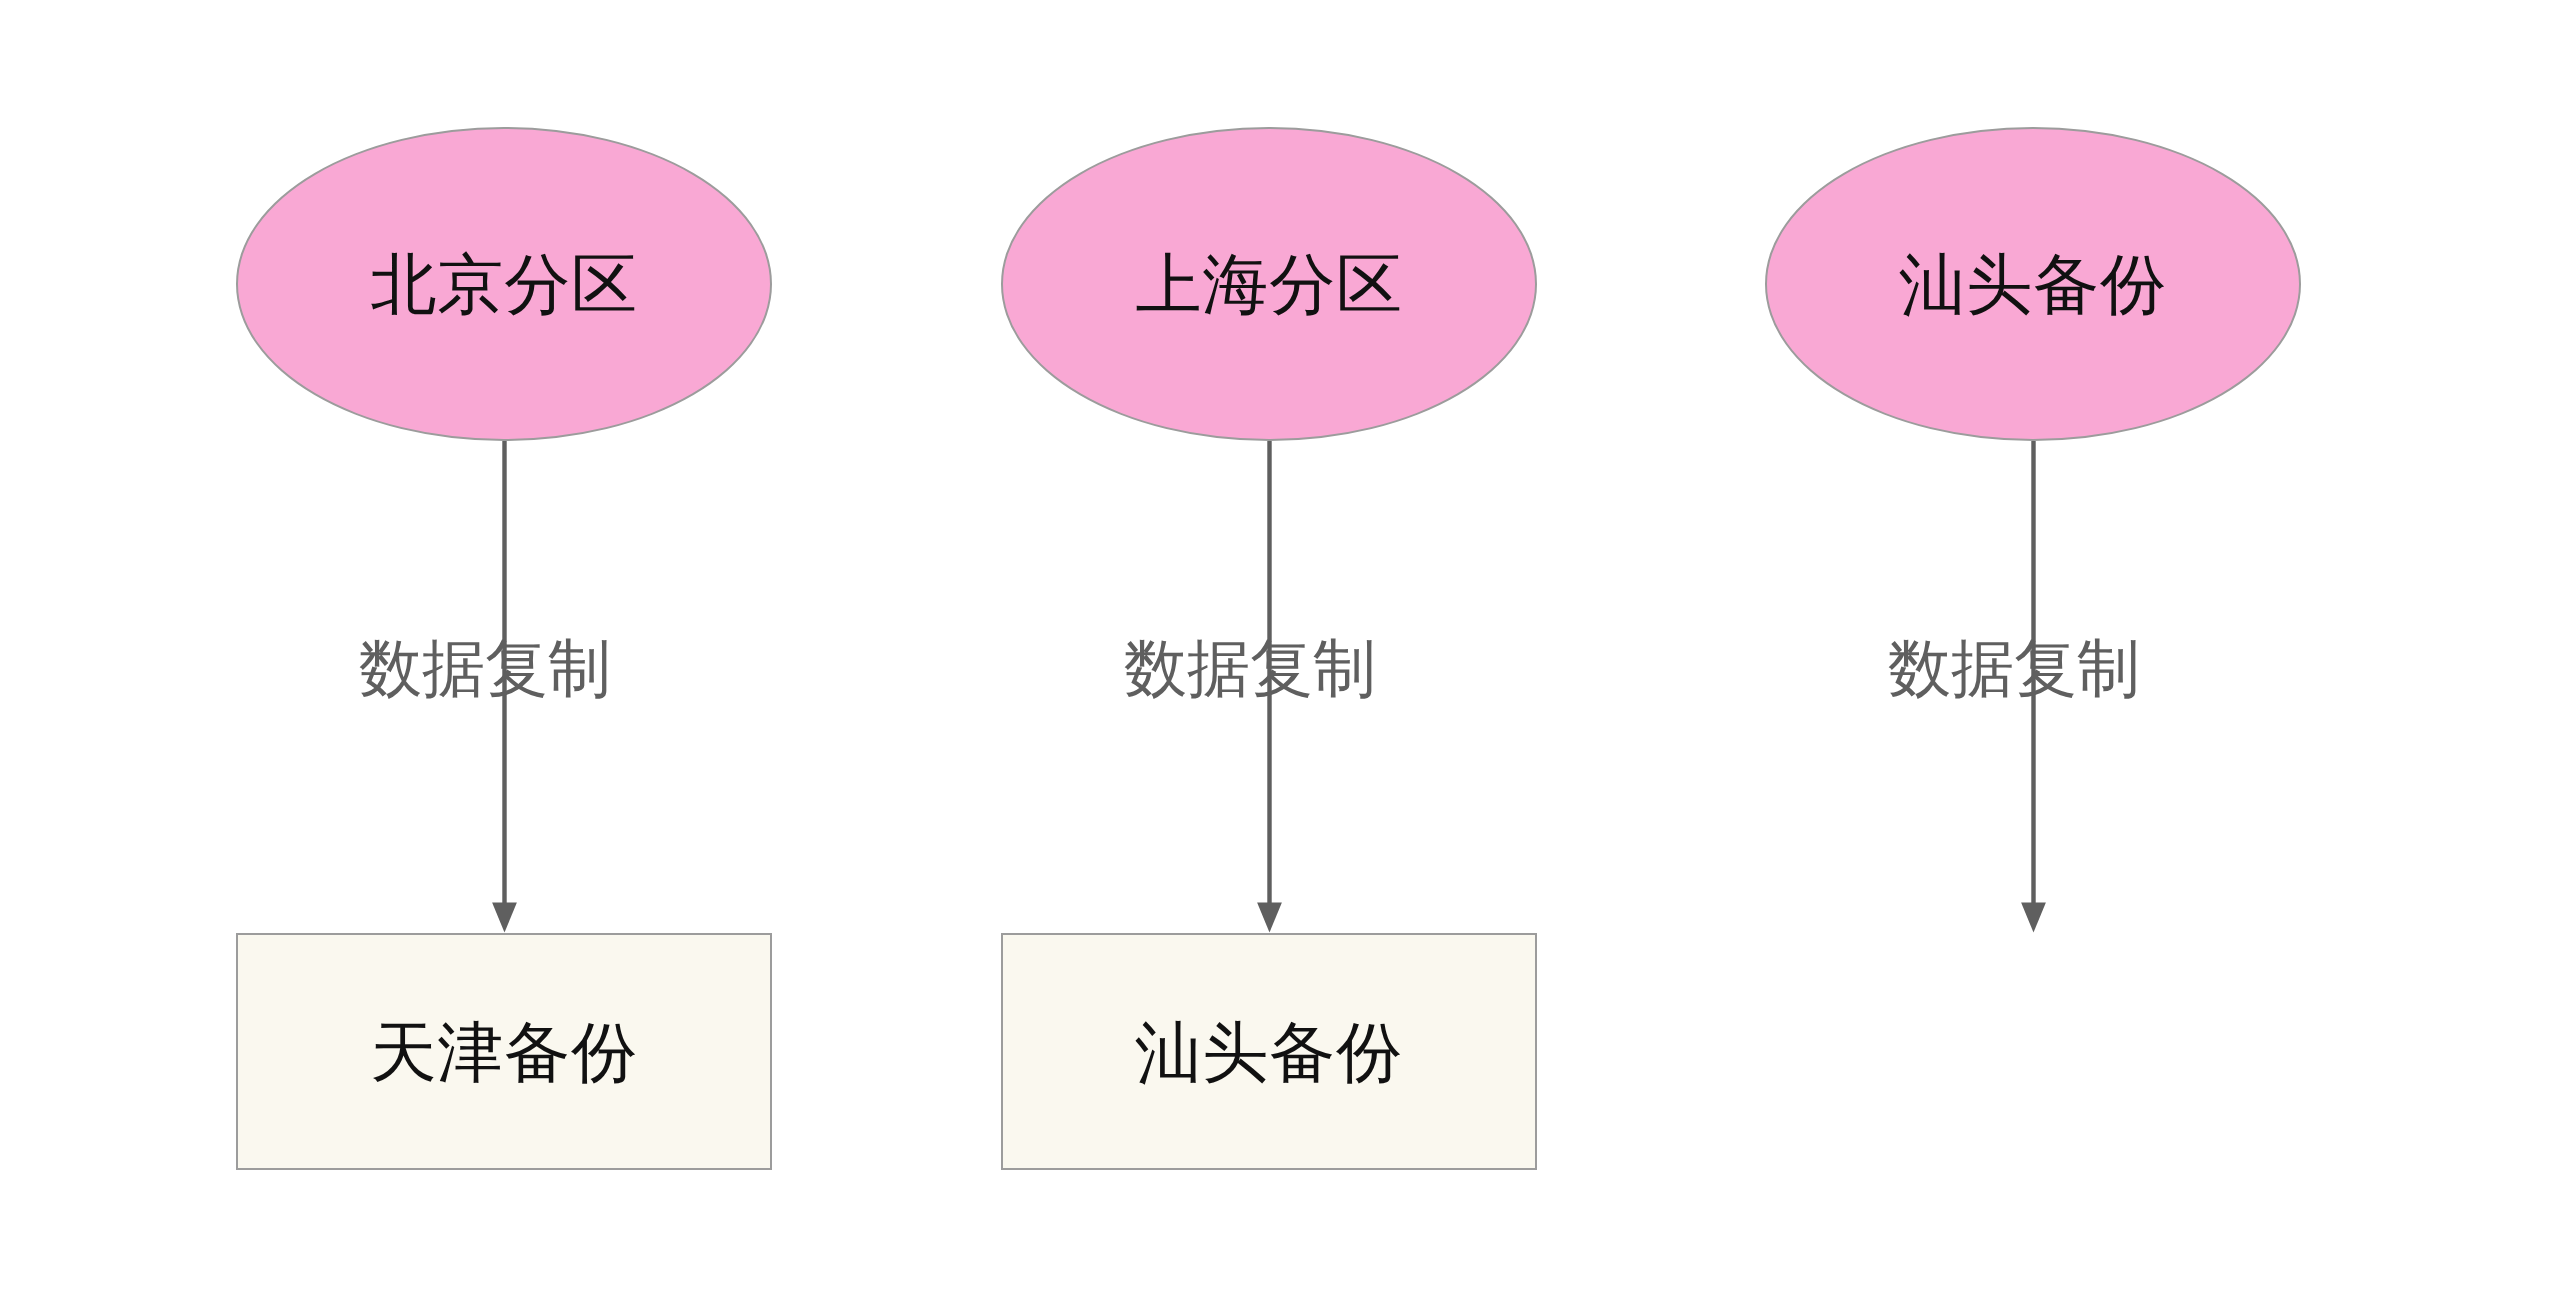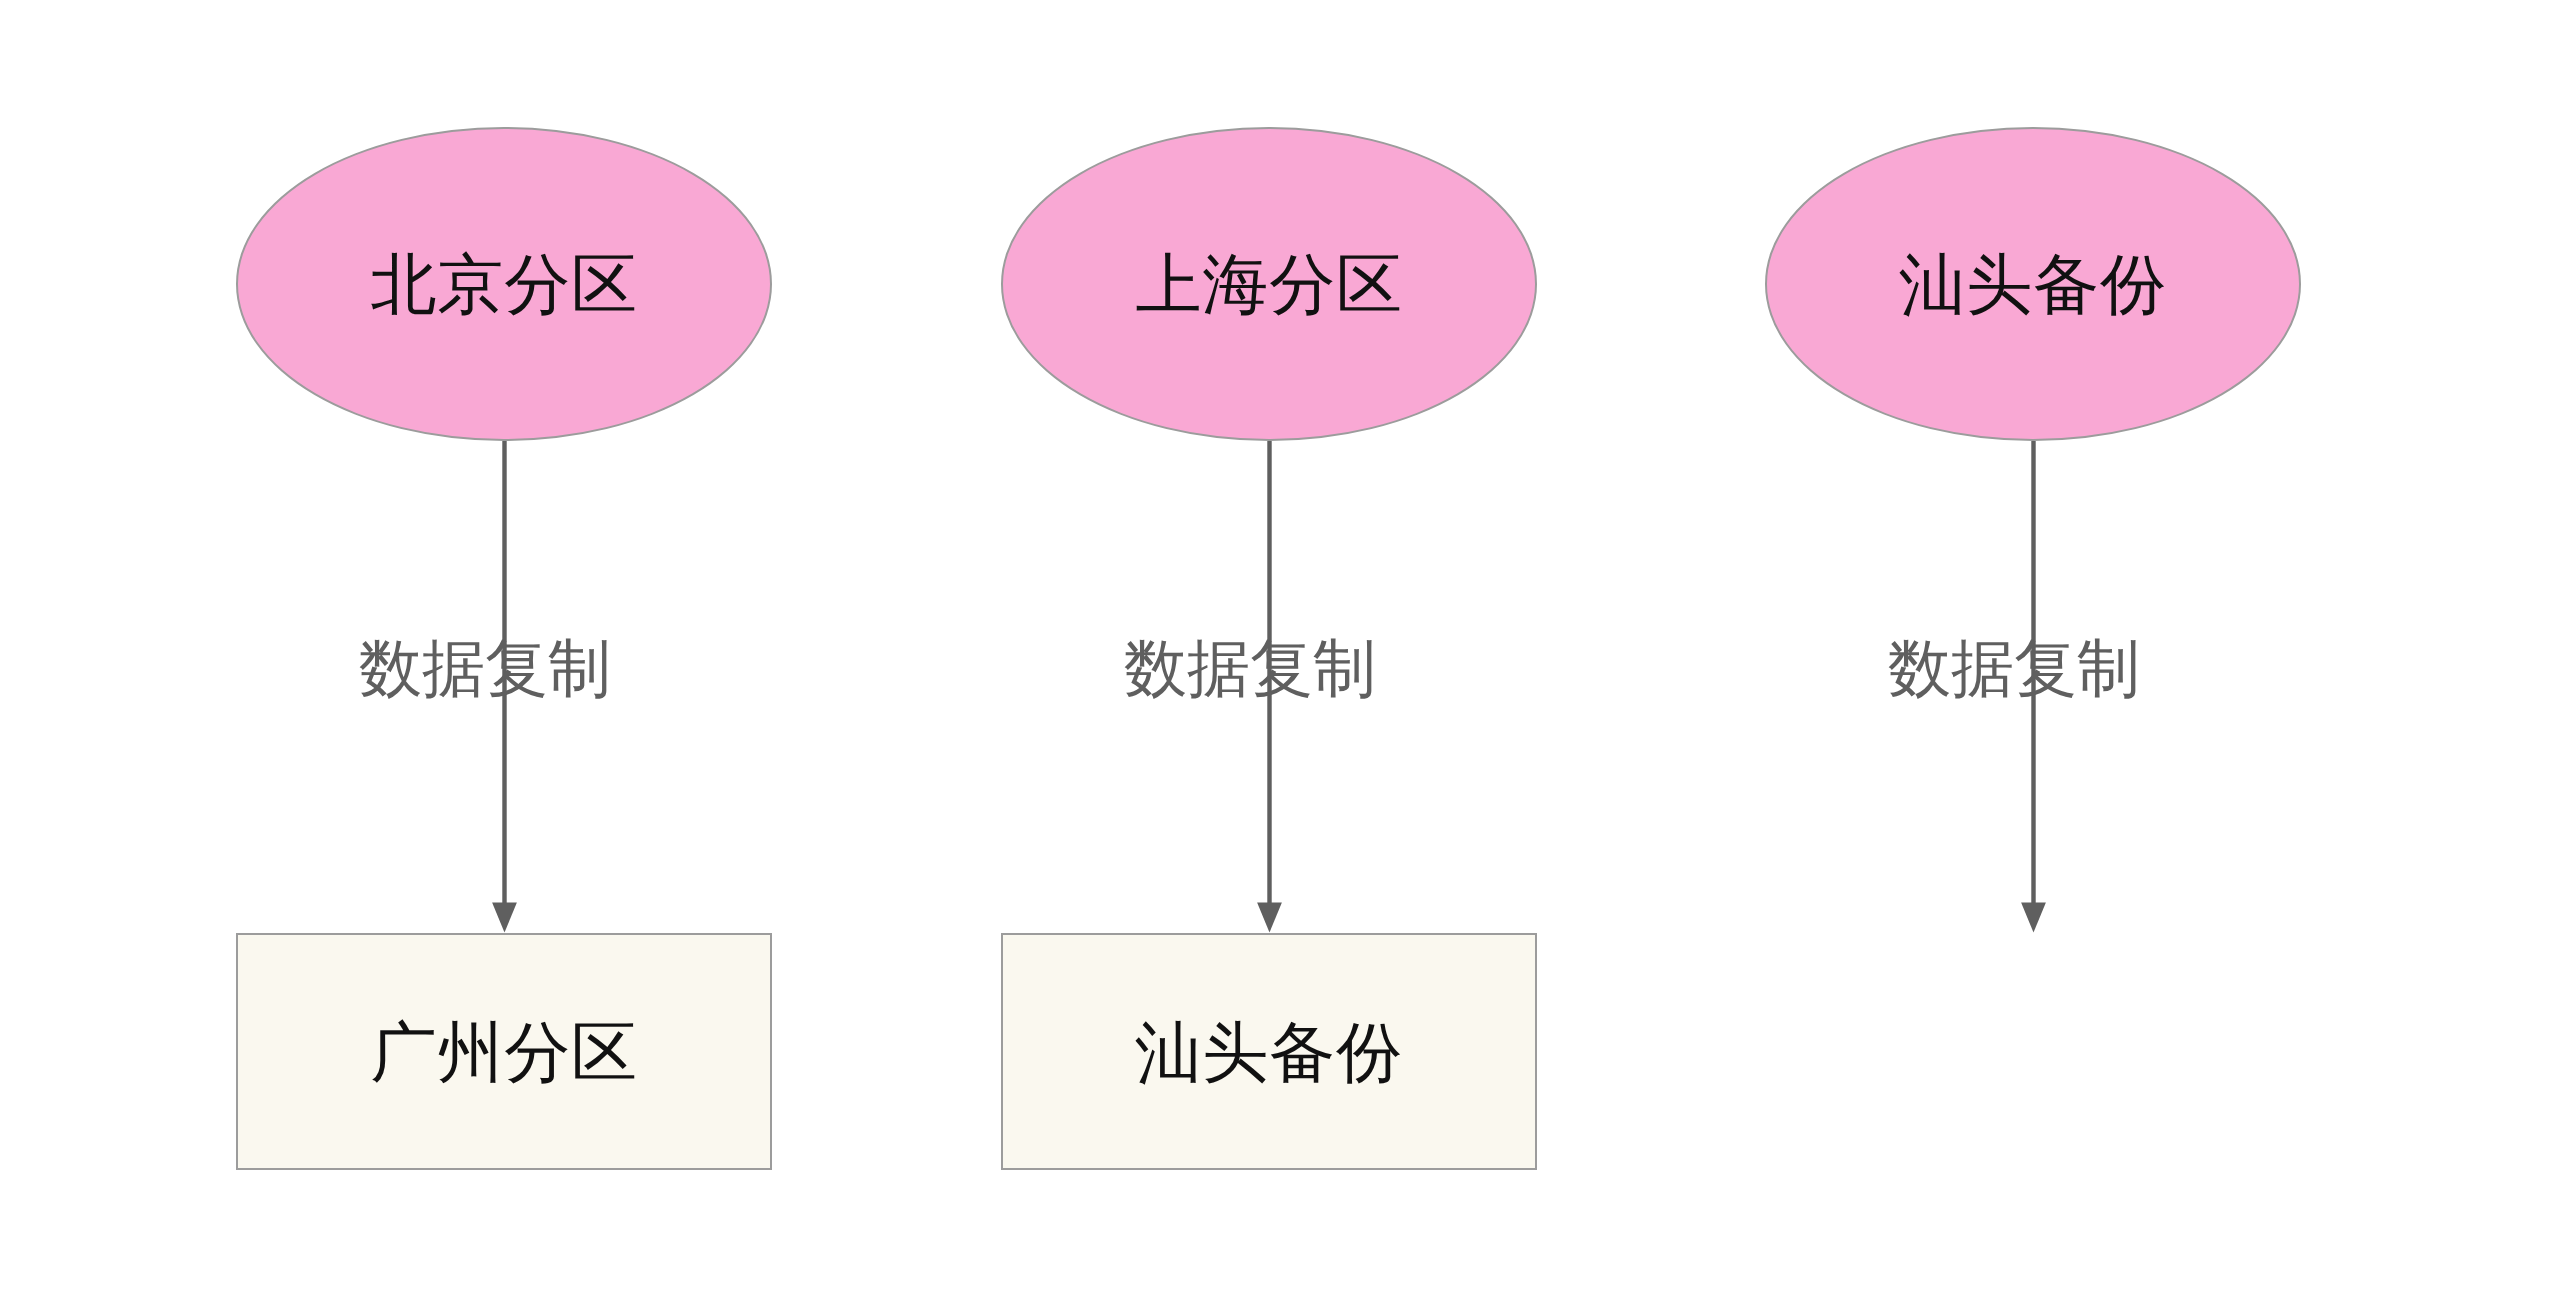--- a/index.html
+++ b/index.html
@@ -109,21 +109,21 @@
 
     <div class="node-ellipse">
       <span class="node-text">北京分区</span>
     </div>
 
     <div class="edge-label">
       <span class="edge-label-inner">数据复制</span>
     </div>
 
     <div class="node-rect">
-      <span class="node-text">广州分区</span>
+      <span class="node-text">天津备份</span>
     </div>
   </div>
 
   <div class="flow-column" style="left:995px;">
 
     <svg class="edge" viewBox="0 0 620 1486" aria-hidden="true">
       <line x1="310" y1="498" x2="310" y2="1042" stroke="#5f5f5f" stroke-width="5"></line>
       <polygon points="310,1053 296,1019 324,1019" fill="#5f5f5f"></polygon>
     </svg>
 

